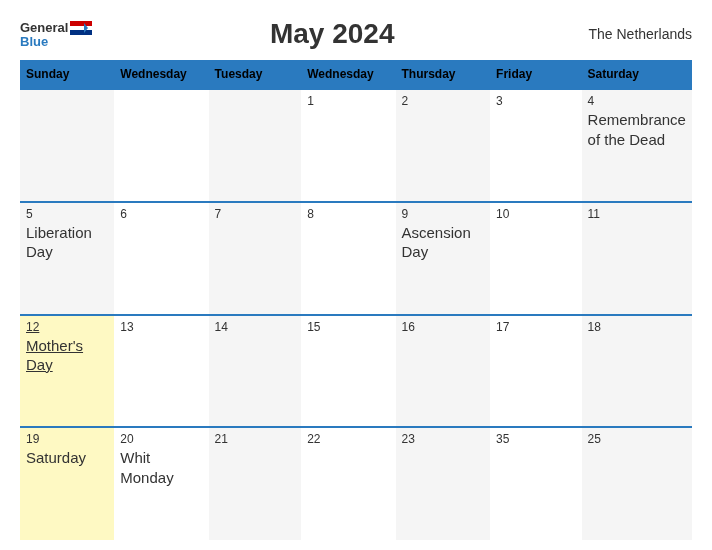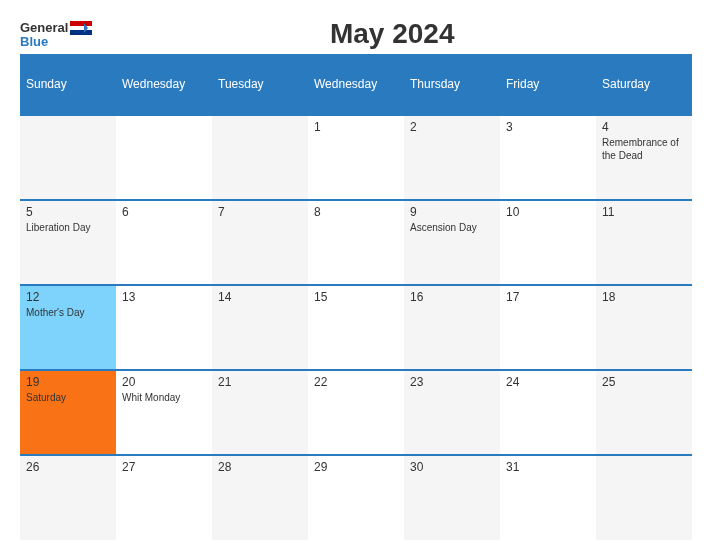--- a/index.html
+++ b/index.html
@@ -14,21 +14,21 @@
       width: 712px;
       height: 550px;
       padding: 18px 20px 10px 20px;
       display: flex;
       flex-direction: column;
     }
     .header {
       display: flex;
       align-items: center;
       justify-content: center;
-      margin-bottom: 4px;
+      margin-bottom: 10px;
     }
     .logo {
       display: flex;
       flex-direction: column;
       align-items: flex-start;
       line-height: 1;
     }
     .logo-general {
       font-size: 13px;
       font-weight: bold;
@@ -60,24 +60,24 @@
       text-align: right;
       min-width: 120px;
     }
     .calendar-table {
       width: 100%;
       border-collapse: collapse;
       flex: 1;
     }
     .calendar-table thead tr th {
       background-color: #2a7abf;
-      color: #ffffff;
+      color: #000000;
       font-size: 12px;
-      font-weight: normal;
-      padding: 23px 6px;
+      font-weight: bold;
+      padding: 7px 6px;
       text-align: left;
       border: none;
     }
     .calendar-table tbody tr {
       border-top: 2px solid #2a7abf;
     }
     .calendar-table tbody tr td {
       vertical-align: top;
       padding: 4px 6px 4px 6px;
       font-size: 11px;
@@ -94,21 +94,21 @@
       background-color: #fff;
     }
     .day-number {
       font-size: 12px;
       font-weight: normal;
       color: #333;
       display: block;
       margin-bottom: 2px;
     }
     .day-event {
-      font-size: 10px;
+      font-size: 15px;
       color: #333;
       line-height: 1.3;
     }
   </style>
 </head>
 <body>
 
 <div class="page">
   <div class="header">
     <div class="logo">
@@ -117,20 +117,21 @@
         <svg class="logo-flag" viewBox="0 0 22 14" xmlns="http://www.w3.org/2000/svg">
           <rect width="22" height="5" fill="#c00"></rect>
           <rect y="5" width="22" height="4" fill="#fff"></rect>
           <rect y="9" width="22" height="5" fill="#003082"></rect>
           <polygon points="14,2 18,7 14,12" fill="#2a7abf"></polygon>
         </svg>
       </div>
       <div class="logo-blue">Blue</div>
     </div>
     <div class="calendar-title">May 2024</div>
+    <div class="country-name">The Netherlands</div>
   </div>
 
   <table class="calendar-table">
     <thead>
       <tr>
         <th>Sunday</th>
         <th>Wednesday</th>
         <th>Tuesday</th>
         <th>Wednesday</th>
         <th>Thursday</th>
@@ -167,75 +168,54 @@
           </td>
           <td style="background-color: rgb(245, 245, 245);"><span class="day-number">9</span><span class="day-event">Ascension Day</span></td>
           <td style="background-color: rgb(255, 255, 255);">
             <span class="day-number">10</span>
           </td>
           <td style="background-color: rgb(245, 245, 245);">
             <span class="day-number">11</span>
           </td>
         </tr>
         <tr>
-          <td style="background-color: #7dd3fc;"><span class="day-number">12</span><span class="day-event">Mother's Day</span></td>
+          <td style="background-color: #fef9c3; text-decoration: underline;"><span class="day-number">12</span><span class="day-event">Mother's Day</span></td>
           <td style="background-color: rgb(255, 255, 255);">
             <span class="day-number">13</span>
           </td>
           <td style="background-color: rgb(245, 245, 245);">
             <span class="day-number">14</span>
           </td>
           <td style="background-color: rgb(255, 255, 255);">
             <span class="day-number">15</span>
           </td>
           <td style="background-color: rgb(245, 245, 245);">
             <span class="day-number">16</span>
           </td>
           <td style="background-color: rgb(255, 255, 255);">
             <span class="day-number">17</span>
           </td>
           <td style="background-color: rgb(245, 245, 245); margin-left: 37px;">
             <span class="day-number">18</span>
           </td>
         </tr>
         <tr>
-          <td style="background-color: #f97316;"><span class="day-number">19</span><span class="day-event">Saturday</span></td>
+          <td style="background-color: #fef9c3;"><span class="day-number">19</span><span class="day-event">Saturday</span></td>
           <td style="background-color: rgb(255, 255, 255);"><span class="day-number">20</span><span class="day-event">Whit Monday</span></td>
           <td style="background-color: rgb(245, 245, 245);">
             <span class="day-number">21</span>
           </td>
           <td style="background-color: rgb(255, 255, 255);">
             <span class="day-number">22</span>
           </td>
           <td style="background-color: rgb(245, 245, 245); margin-left: 32px;">
             <span class="day-number">23</span>
           </td>
           <td style="background-color: rgb(255, 255, 255);">
-            <span class="day-number">24</span>
+            <span class="day-number">35</span>
           </td>
           <td style="background-color: rgb(245, 245, 245);">
             <span class="day-number">25</span>
           </td>
-        </tr>
-        <tr>
-          <td style="background-color: rgb(245, 245, 245);">
-            <span class="day-number">26</span>
-          </td>
-          <td style="background-color: rgb(255, 255, 255);">
-            <span class="day-number">27</span>
-          </td>
-          <td style="background-color: rgb(245, 245, 245);">
-            <span class="day-number">28</span>
-          </td>
-          <td style="background-color: rgb(255, 255, 255);">
-            <span class="day-number">29</span>
-          </td>
-          <td style="background-color: rgb(245, 245, 245);">
-            <span class="day-number">30</span>
-          </td>
-          <td style="background-color: rgb(255, 255, 255);">
-            <span class="day-number">31</span>
-          </td>
-          <td style="background-color: rgb(245, 245, 245);"></td>
         </tr>
       </tbody>
   </table>
 </div>
 
 </body></html>

